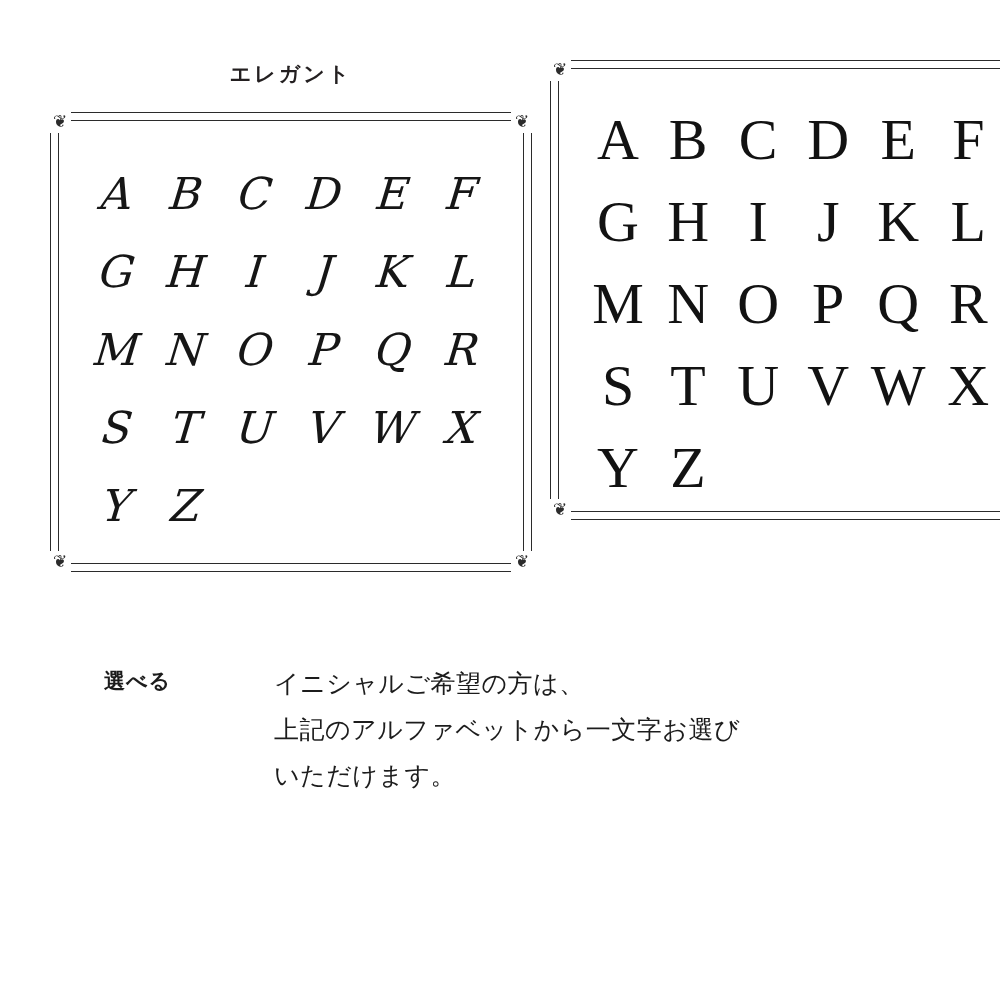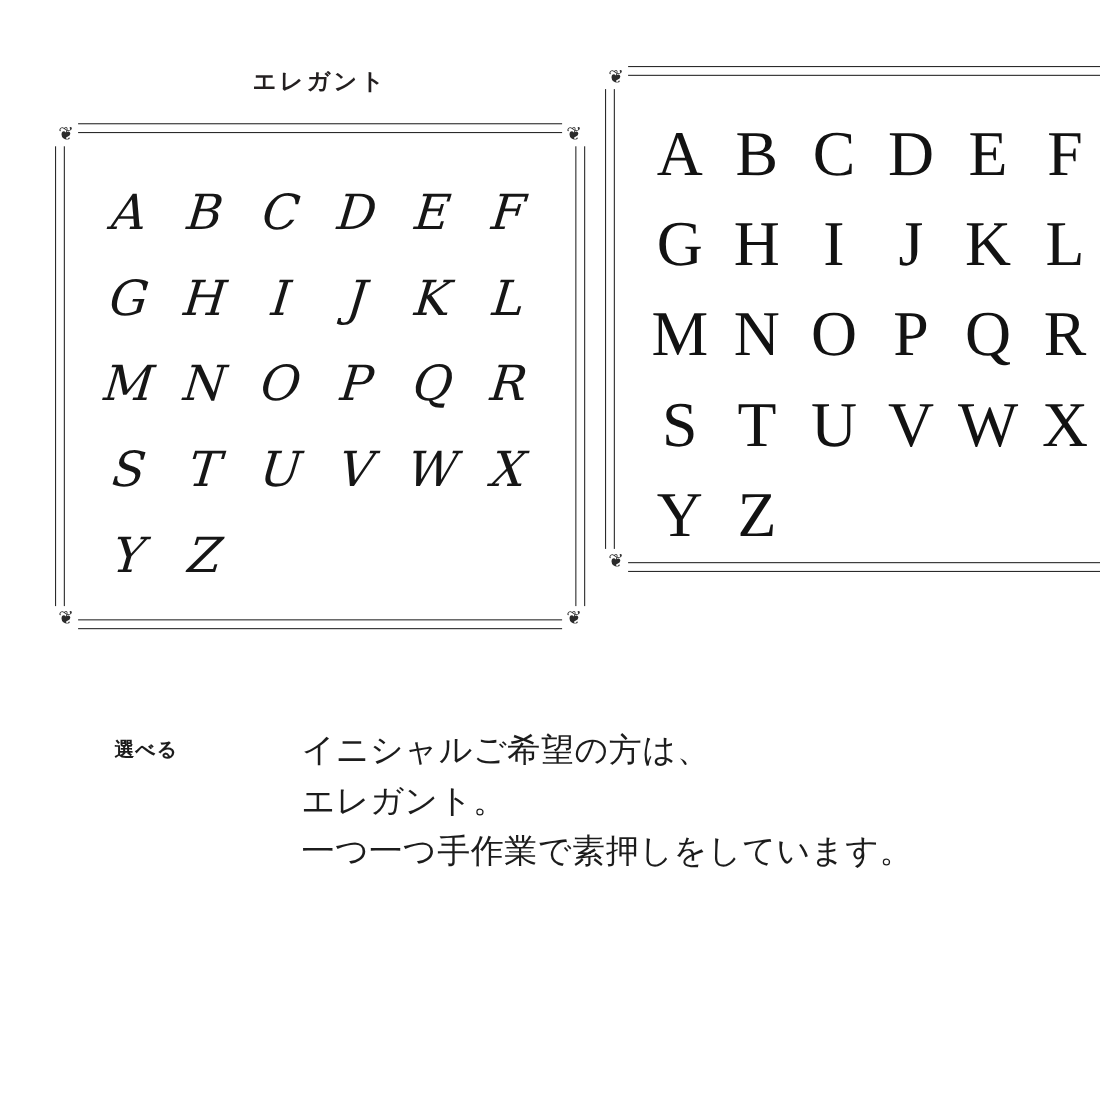--- a/index.html
+++ b/index.html
@@ -119,34 +119,34 @@
 
   
   .desc {
     display: flex;
     flex-direction: row;
     padding: 88px 0 0 62px;
     box-sizing: border-box;
   }
   .desc-label {
     width: 170px;
-    font-size: 18px;
+    font-size: 21px;
     font-weight: bold;
     line-height: 34px;
     color: #1c1c1c;
     letter-spacing: 1px;
     padding-top: 4px;
     box-sizing: border-box;
   }
   .desc-label .l2 {
     display: block;
     padding-left: 6px;
   }
   .desc-body {
-    font-size: 30px;
+    font-size: 25px;
     line-height: 46px;
     color: #1c1c1c;
     letter-spacing: 0.5px;
   }
   .desc-body p {
     margin: 0;
   }
 </style>
 </head>
 <body>
@@ -231,18 +231,18 @@
     </div>
 
   </div>
 
   <div class="desc">
     <div class="desc-label">
       <span>選べる</span>
     </div>
     <div class="desc-body">
       <p>イニシャルご希望の方は、</p>
-      <p>エレガント。</p>
-      <p>一つ一つ手作業で素押しをしています。</p>
+      <p>上記のアルファベットから一文字お選び</p>
+      <p>いただけます。</p>
     </div>
   </div>
 
 </div>
 
 </body></html>

